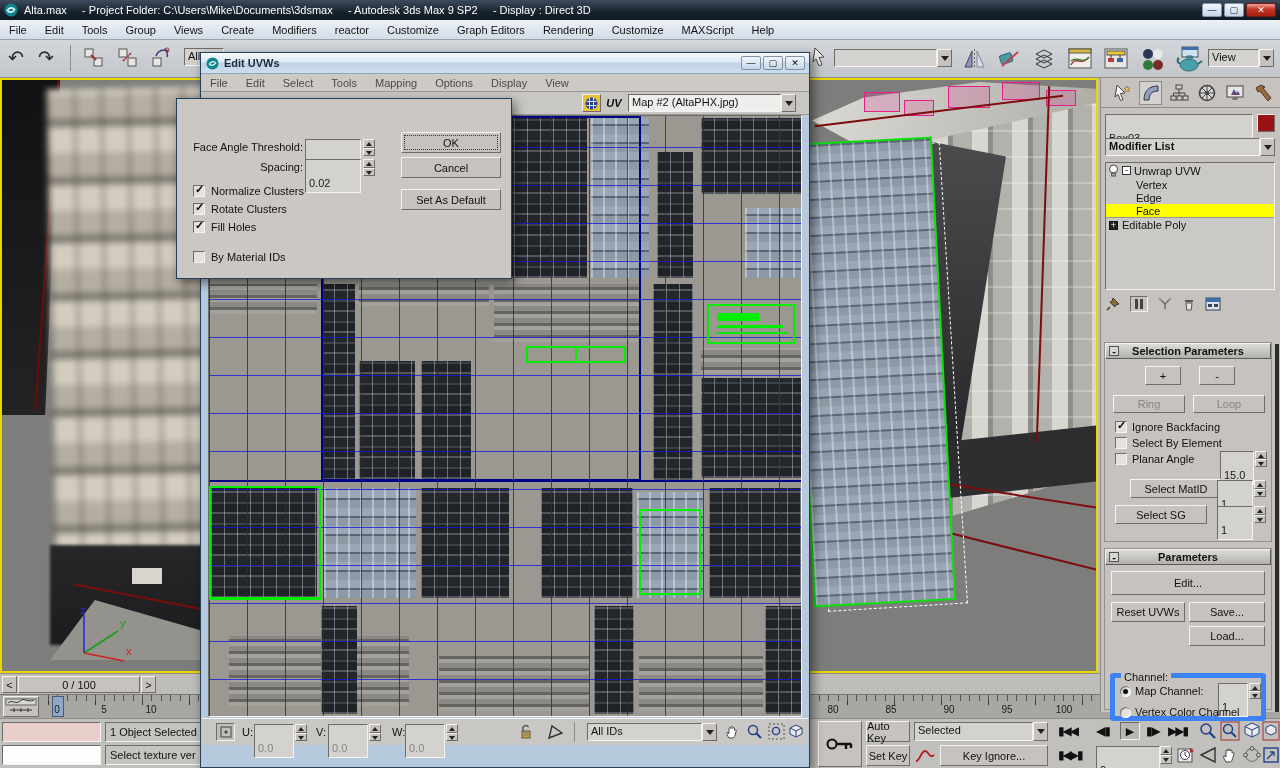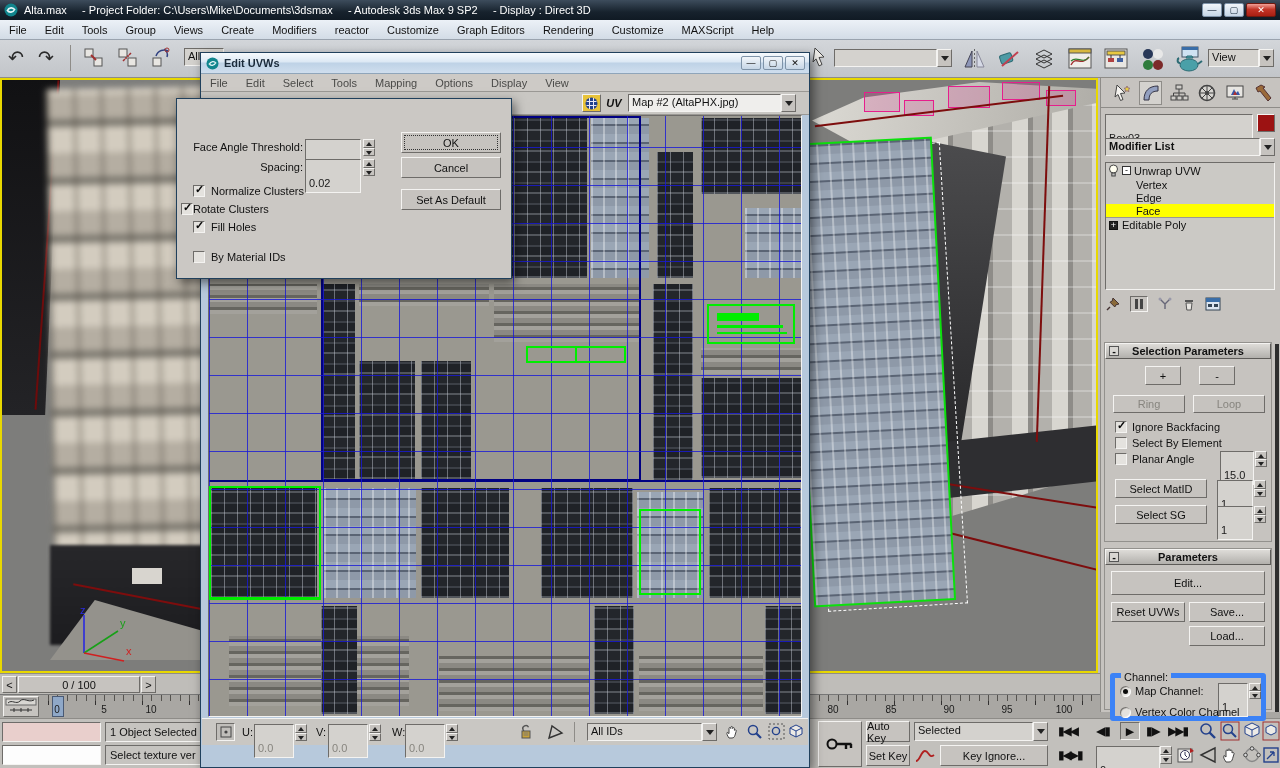--- a/index.html
+++ b/index.html
@@ -472,21 +472,21 @@
       </div>
     <div class="abs row" style="left:10px;top:110px;gap:5px">
         <span class="chk"></span>
         <span>Planar Angle</span>
       </div>
     <div class="abs fld s" style="left:115px;top:108px;width:34px;height:16px">15.0</div>
     <span class="spin abs" style="left:150px;top:108px;height:16px">
         <i class="up"></i>
         <i class="dn"></i>
       </span>
-    <div class="abs r ctr" style="left:10px;top:136px;width:92px;height:19px">Select MatID</div>
+    <div class="abs r ctr" style="left:25px;top:136px;width:92px;height:19px">Select MatID</div>
     <div class="abs fld s" style="left:112px;top:137px;width:36px;height:17px">1</div>
     <span class="spin abs" style="left:149px;top:137px;height:17px">
         <i class="up"></i>
         <i class="dn"></i>
       </span>
     <div class="abs r ctr" style="left:10px;top:162px;width:92px;height:19px">Select SG</div>
     <div class="abs fld s" style="left:112px;top:163px;width:36px;height:17px">1</div>
     <span class="spin abs" style="left:149px;top:163px;height:17px">
         <i class="up"></i>
         <i class="dn"></i>
@@ -693,21 +693,21 @@
   <div class="abs fld s" style="left:128px;top:60px;width:56px;height:17px">0.02</div>
   <span class="spin abs" style="left:186px;top:60px;height:17px">
       <i class="up"></i>
       <i class="dn"></i>
     </span>
 
   <div class="abs row" style="left:16px;top:86px;gap:6px">
       <span class="chk on"></span>
       <span>Normalize Clusters</span>
     </div>
-  <div class="abs row" style="left:4px;top:104px;">
+  <div class="abs row" style="left:16px;top:104px;gap:6px">
       <span class="chk on"></span>
       <span>Rotate Clusters</span>
     </div>
   <div class="abs row" style="left:16px;top:122px;gap:6px">
       <span class="chk on"></span>
       <span>Fill Holes</span>
     </div>
   <div class="abs row" style="left:16px;top:152px;gap:6px">
       <span class="chk"></span>
       <span>By Material IDs</span>

